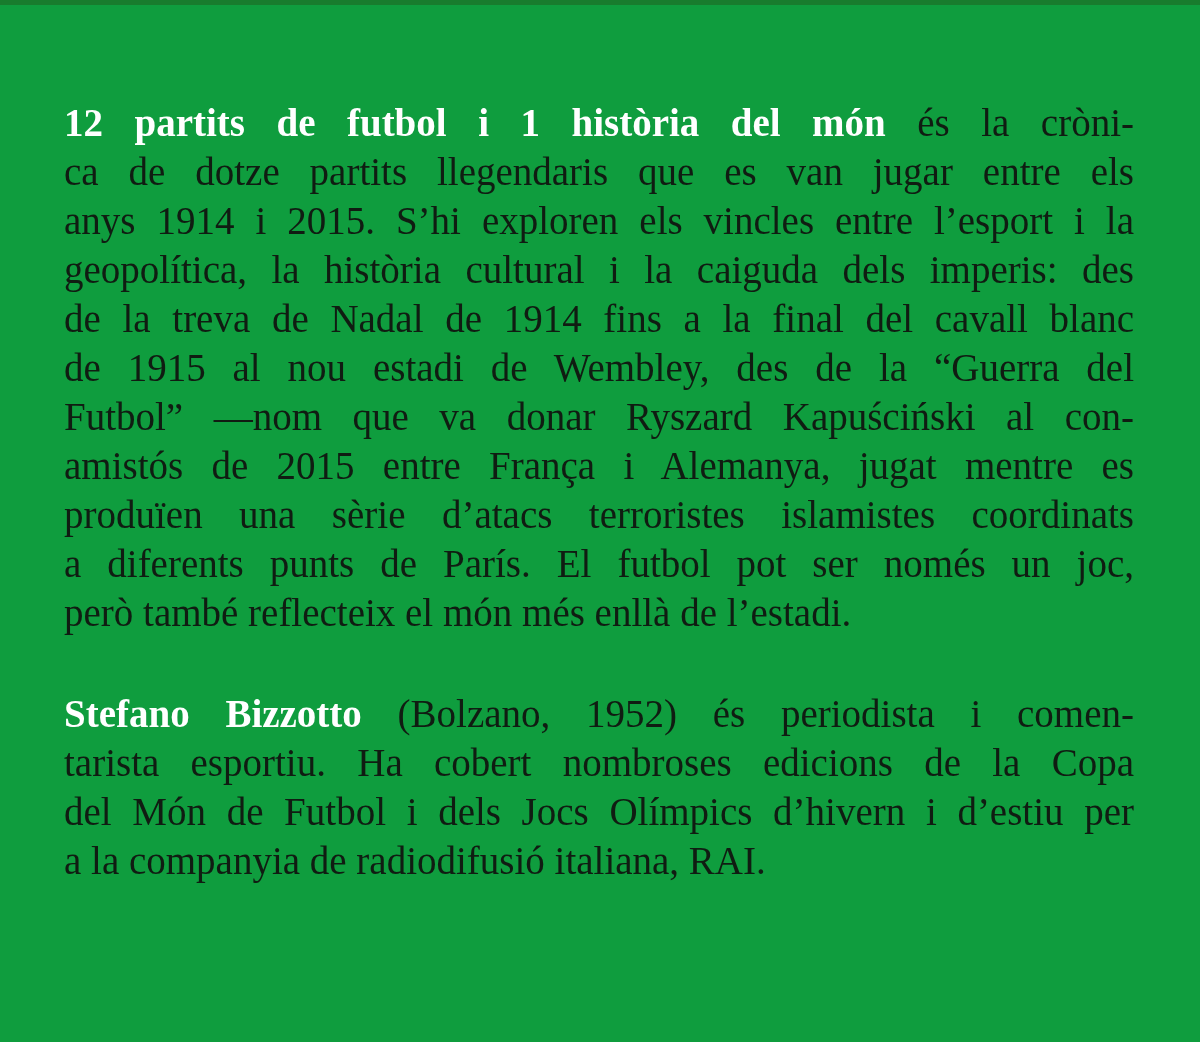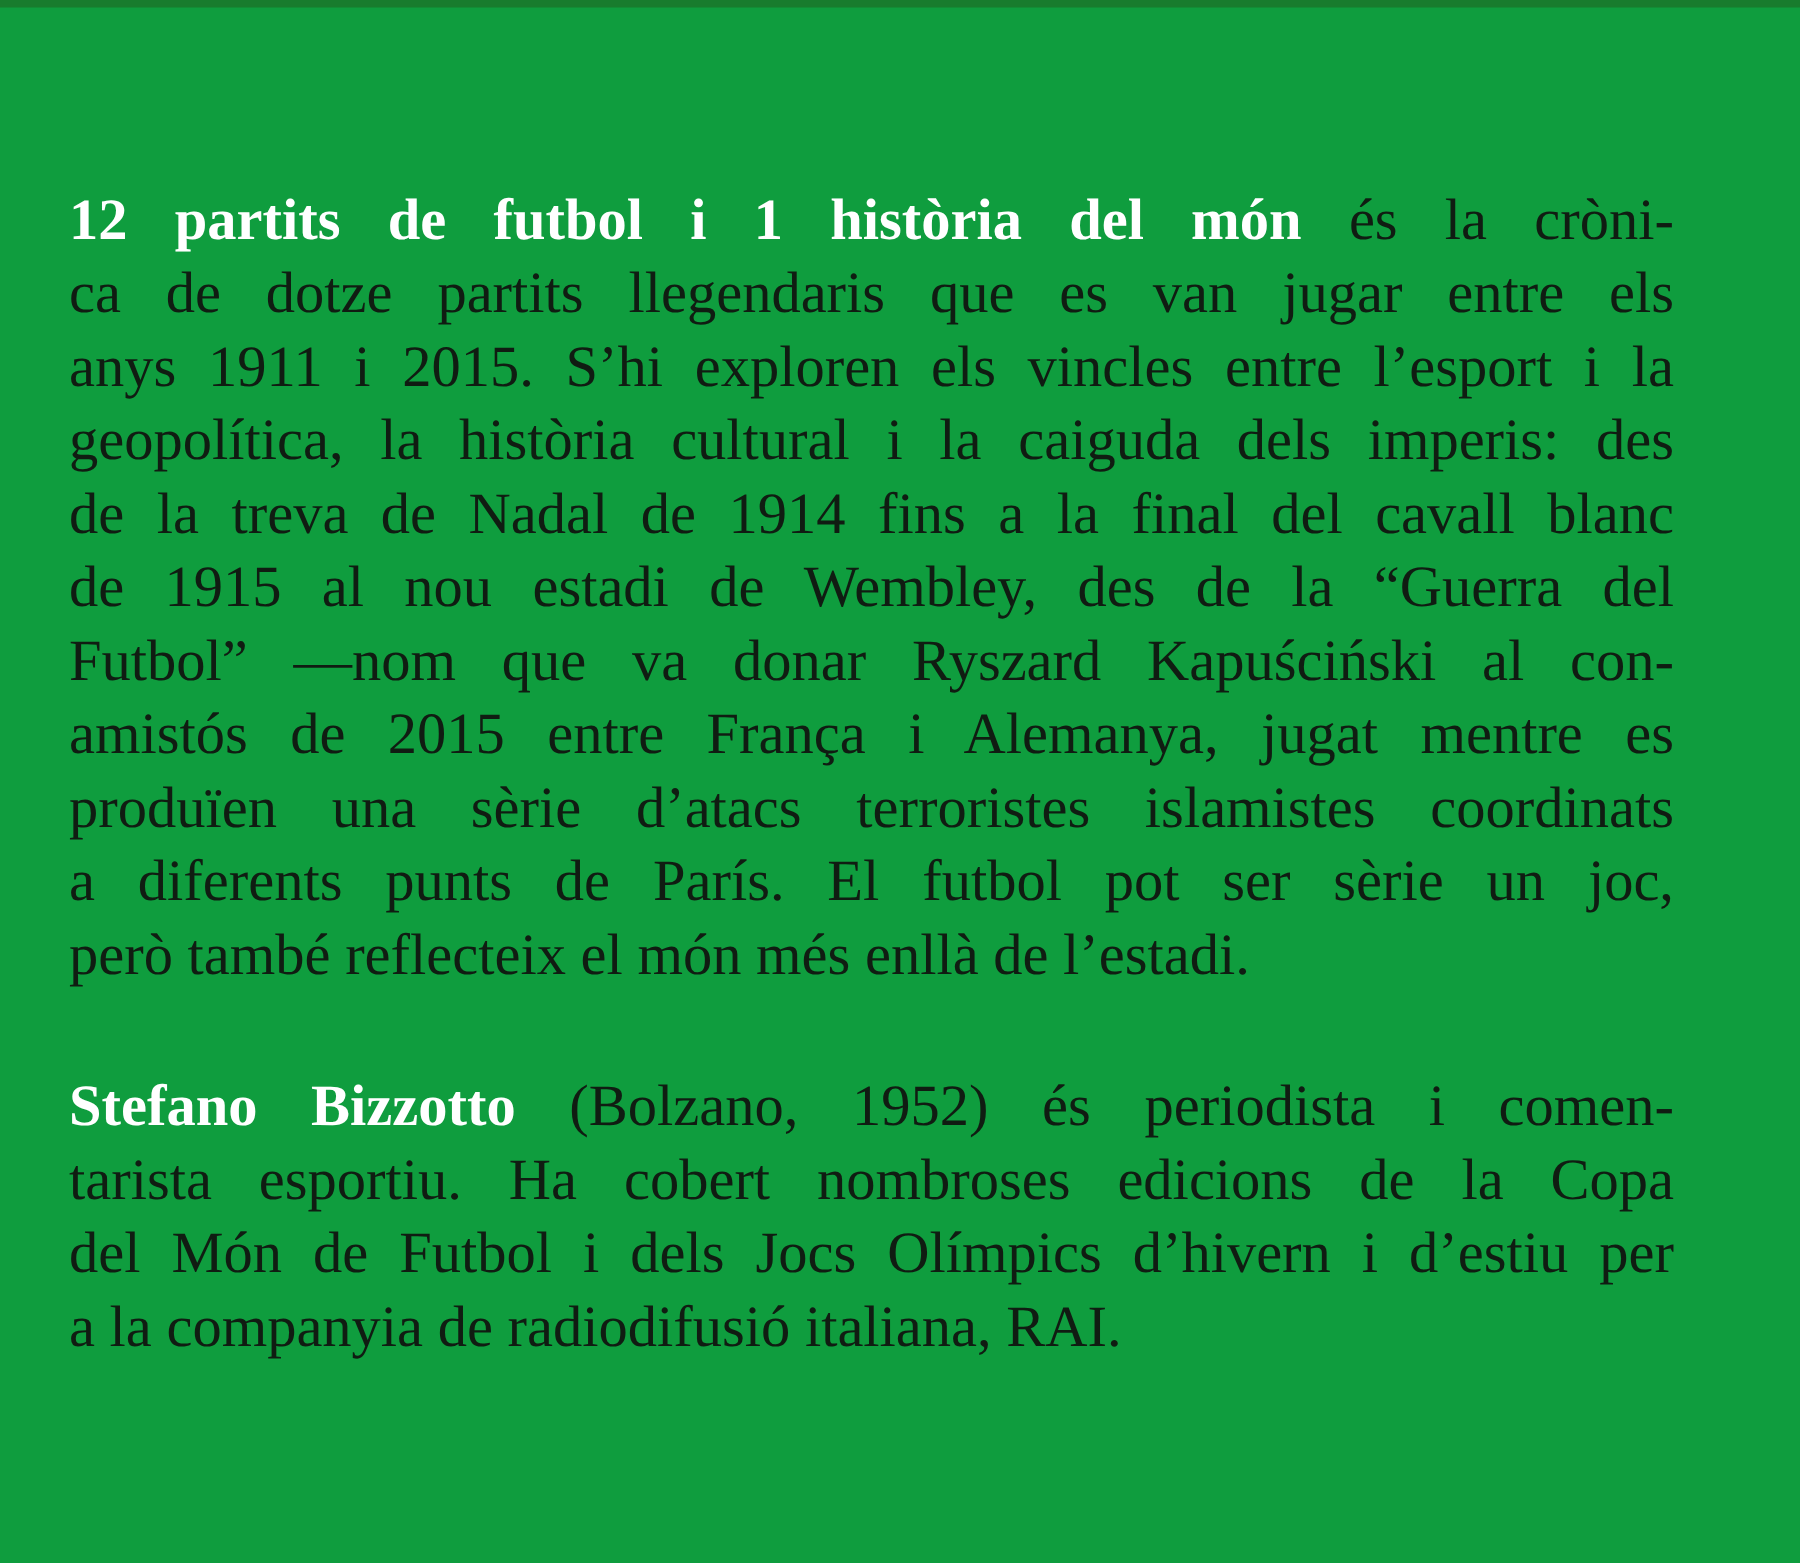--- a/index.html
+++ b/index.html
@@ -20,27 +20,26 @@
   }
   .top-strip {
     position: absolute;
     left: 0; top: 0;
     width: 1200px;
     height: 5px;
     background: var(--top-strip);
   }
   .blurb {
     position: absolute;
-    left: 46px;
+    left: 64px;
     top: 98px;
     width: 1070px;
     color: var(--ink);
     font-size: 39px;
     line-height: 49px;
-    margin-top: 24px;
   }
   .para + .para { margin-top: 52px; }
   .line {
     text-align: justify;
     text-align-last: justify;
     height: 49px;
     overflow: visible;
   }
   .line.last {
     text-align: right;
@@ -55,28 +54,28 @@
 <body>
 
 <div class="top-strip"></div>
 
 <div class="blurb">
 
   <div class="para">
     <div class="line"><span class="hl">12 partits de futbol i 1 història del món</span><span> és la cròni-</span></div>
     <div>
         <div class="line">ca de dotze partits llegendaris que es van jugar entre els</div>
-        <div class="line">anys 1911 i 2015. S’hi exploren els vincles entre l’esport i la</div>
+        <div class="line">anys 1914 i 2015. S’hi exploren els vincles entre l’esport i la</div>
         <div class="line">geopolítica, la història cultural i la caiguda dels imperis: des</div>
         <div class="line">de la treva de Nadal de 1914 fins a la final del cavall blanc</div>
         <div class="line">de 1915 al nou estadi de Wembley, des de la “Guerra del</div>
         <div class="line">Futbol” —nom que va donar Ryszard Kapuściński al con-</div>
         <div class="line">amistós de 2015 entre França i Alemanya, jugat mentre es</div>
         <div class="line">produïen una sèrie d’atacs terroristes islamistes coordinats</div>
-        <div class="line">a diferents punts de París. El futbol pot ser sèrie un joc,</div>
+        <div class="line">a diferents punts de París. El futbol pot ser només un joc,</div>
         <div class="line last">però també reflecteix el món més enllà de l’estadi.</div>
       </div>
   </div>
 
   <div class="para">
     <div class="line"><span class="hl">Stefano Bizzotto</span><span> (Bolzano, 1952) és periodista i comen-</span></div>
     <div>
         <div class="line">tarista esportiu. Ha cobert nombroses edicions de la Copa</div>
         <div class="line">del Món de Futbol i dels Jocs Olímpics d’hivern i d’estiu per</div>
         <div class="line last">a la companyia de radiodifusió italiana, RAI.</div>

